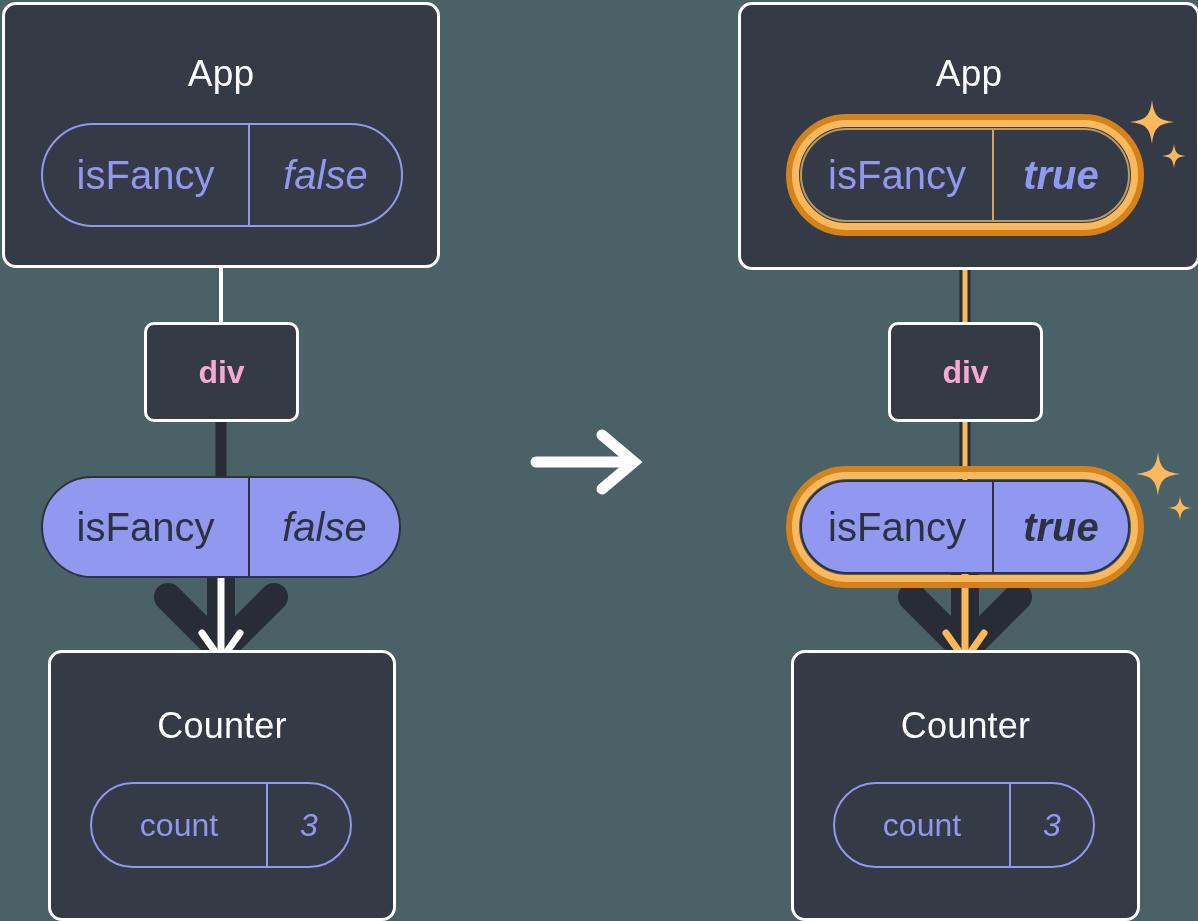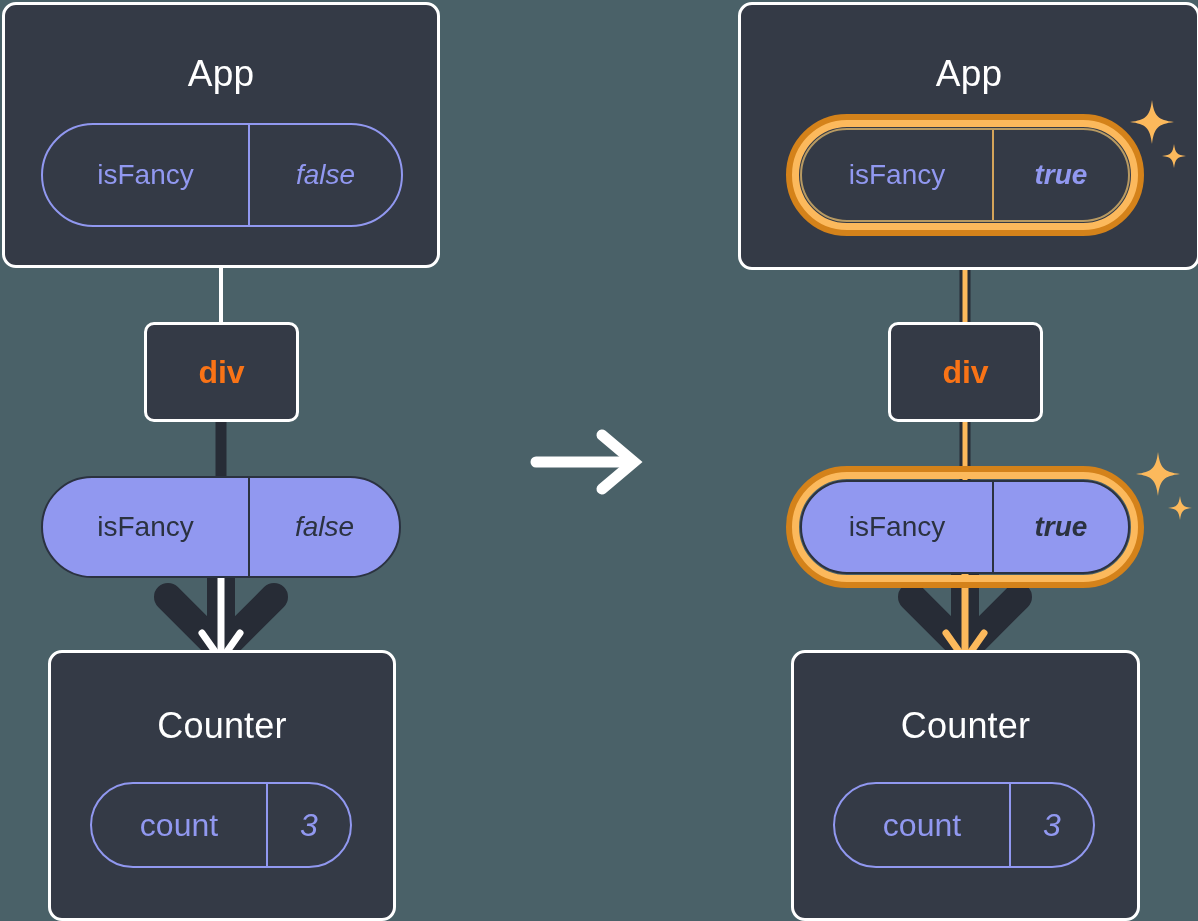--- a/index.html
+++ b/index.html
@@ -50,21 +50,21 @@
     position: absolute;
     box-sizing: border-box;
     background: #343a46;
     border: 3px solid #ffffff;
     border-radius: 10px;
     display: flex;
     align-items: center;
     justify-content: center;
   }
   .div-label {
-    color: #f97316;
+    color: #f9a8d4;
     font-size: 32px;
     font-weight: 700;
     line-height: 1;
   }
   
   .pill {
     position: absolute;
     box-sizing: border-box;
     display: flex;
     align-items: stretch;
@@ -87,21 +87,21 @@
   .pill-filled .pill-cell {
     color: #2b3240;
   }
   .pill-filled .pill-sep {
     background: #2b3240;
   }
   .pill-cell {
     display: flex;
     align-items: center;
     justify-content: center;
-    font-size: 28px;
+    font-size: 40px;
     line-height: 1;
     white-space: nowrap;
     box-sizing: border-box;
   }
   .pill-cell.key { flex: 0 0 auto; }
   .pill-cell.val { flex: 1 1 auto; font-style: italic; }
   .pill-cell.bold { font-weight: 700; }
   .pill-sep {
     width: 2px;
     flex: 0 0 2px;

